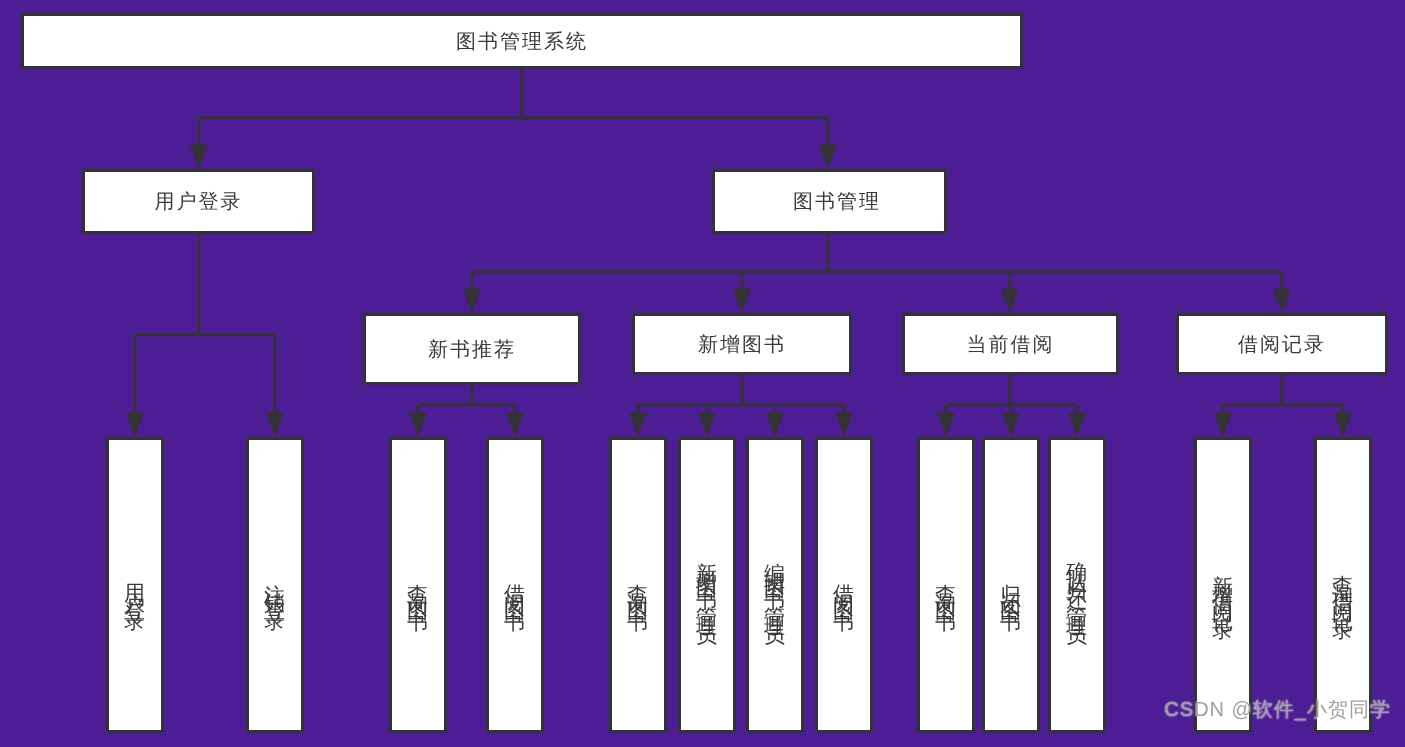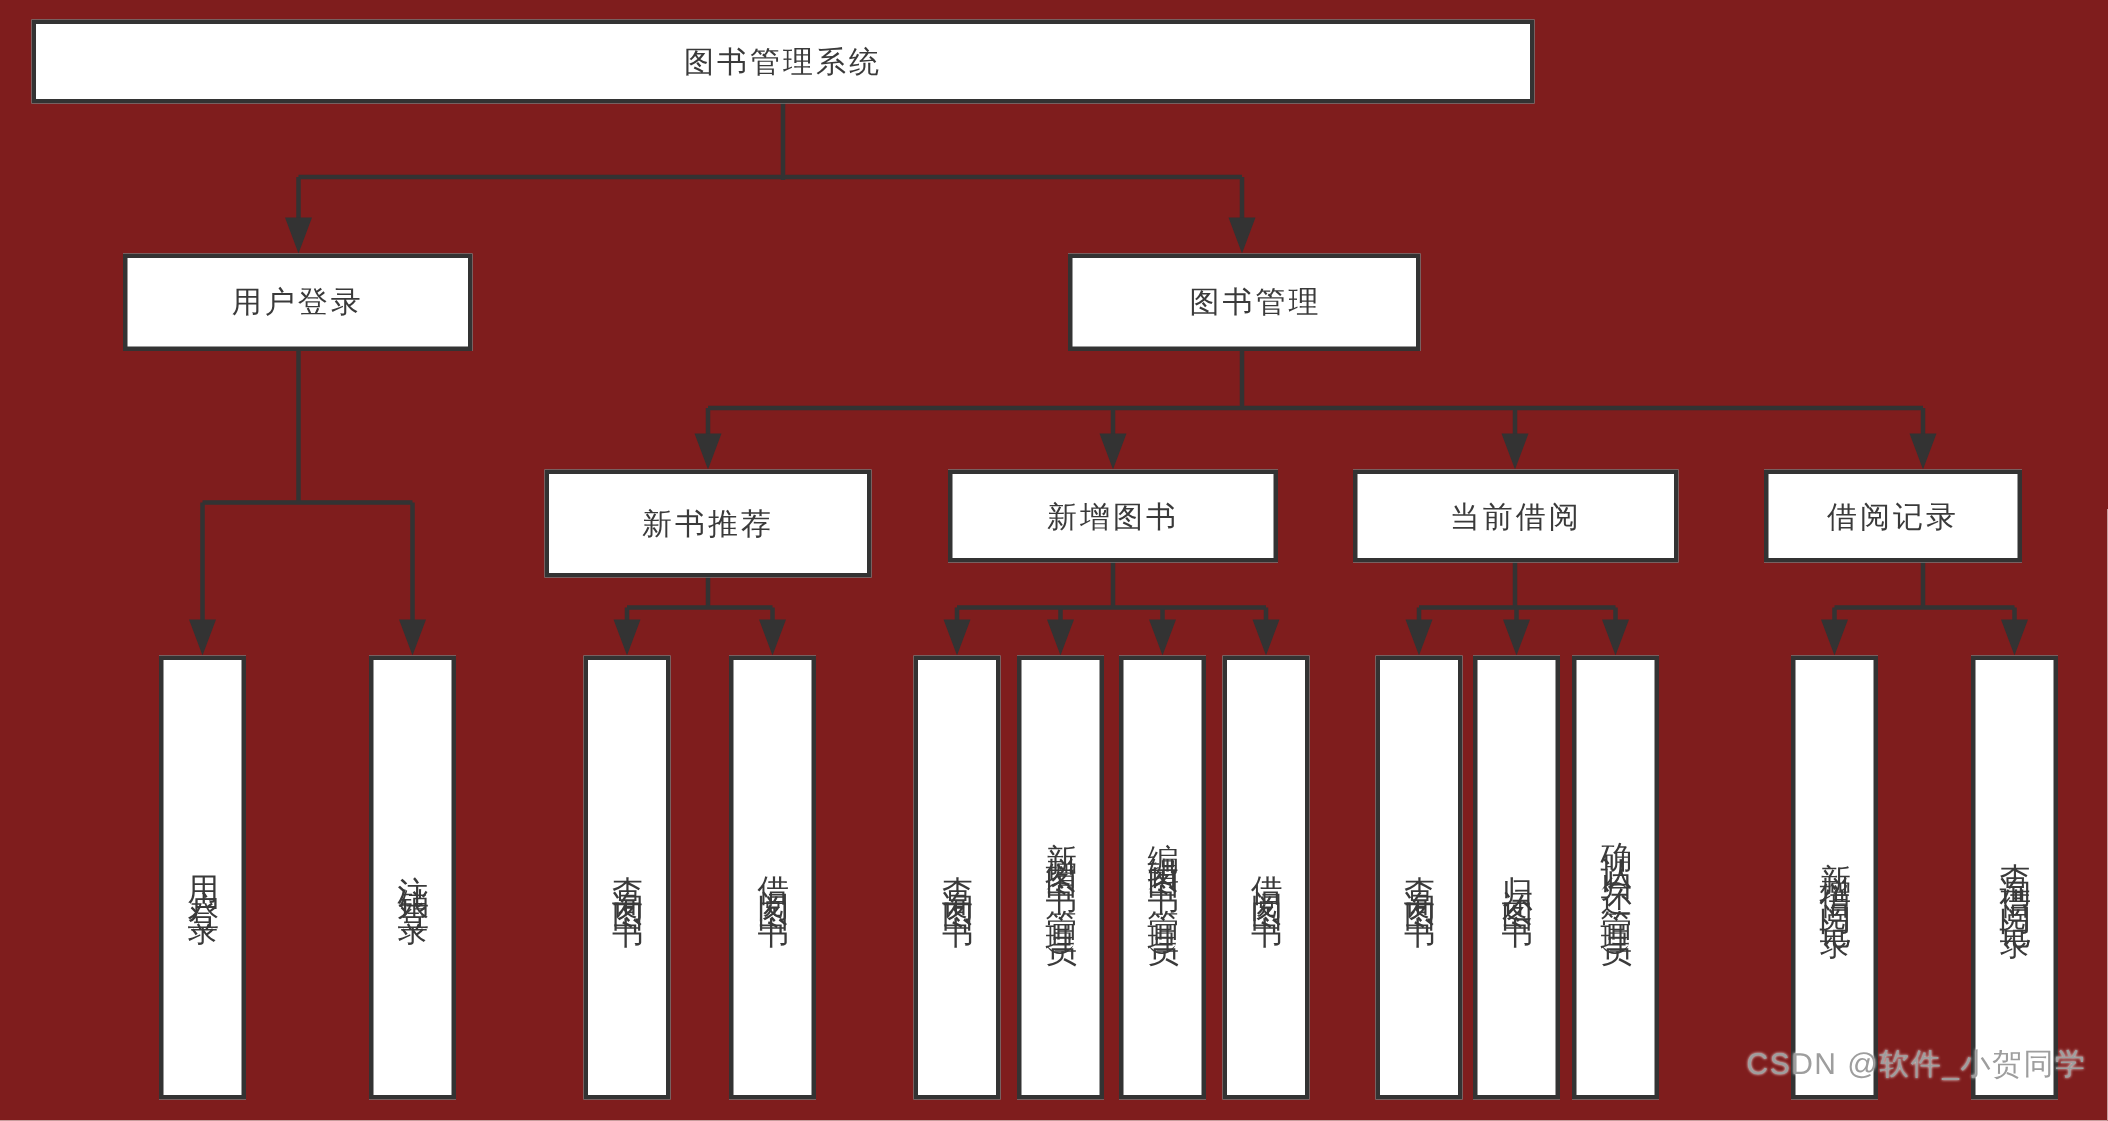--- a/index.html
+++ b/index.html
@@ -1,21 +1,21 @@
 <!DOCTYPE html>
 <html><head>
 <meta charset="utf-8">
 <style>
   * { margin: 0; padding: 0; box-sizing: border-box; }
   html, body { background: #ffffff; }
   .stage {
     position: relative;
     width: 1405px;
     height: 747px;
-    background: #7f1d1d;
+    background: #4c1d95;
     font-family: "Liberation Sans", "DejaVu Sans", sans-serif;
     overflow: hidden;
   }
   .wires {
     position: absolute;
     left: 0; top: 0;
     width: 1405px; height: 747px;
     pointer-events: none;
   }
   .box {
@@ -37,21 +37,21 @@
     line-height: 1;
     white-space: nowrap;
   }
   
   .n-root  { left: 21px;   top: 13px;  width: 1002px; height: 56px; }
   .n-login { left: 82px;   top: 169px; width: 233px;  height: 65px; }
   .n-mgmt  { left: 712px;  top: 169px; width: 235px;  height: 65px; padding-left: 15px; }
   .n-new   { left: 363px;  top: 313px; width: 218px;  height: 72px; }
   .n-bor   { left: 632px;  top: 313px; width: 220px;  height: 62px; }
   .n-cur   { left: 902px;  top: 313px; width: 217px;  height: 62px; }
-  .n-rec   { left: 1176px; top: 313px; width: 172px;  height: 62px; }
+  .n-rec   { left: 1176px; top: 313px; width: 212px;  height: 62px; }
   
   .v1  { left: 106px; }  .v2  { left: 246px; }
   .v3  { left: 389px; }  .v4  { left: 486px; }
   .v5  { left: 609px; }  .v6  { left: 678px; }
   .v7  { left: 746px; }  .v8  { left: 815px; }
   .v9  { left: 917px; }  .v10 { left: 982px; }
   .v11 { left: 1048px; } .v12 { left: 1194px; }
   .v13 { left: 1314px; }
   .watermark {
     position: absolute;

